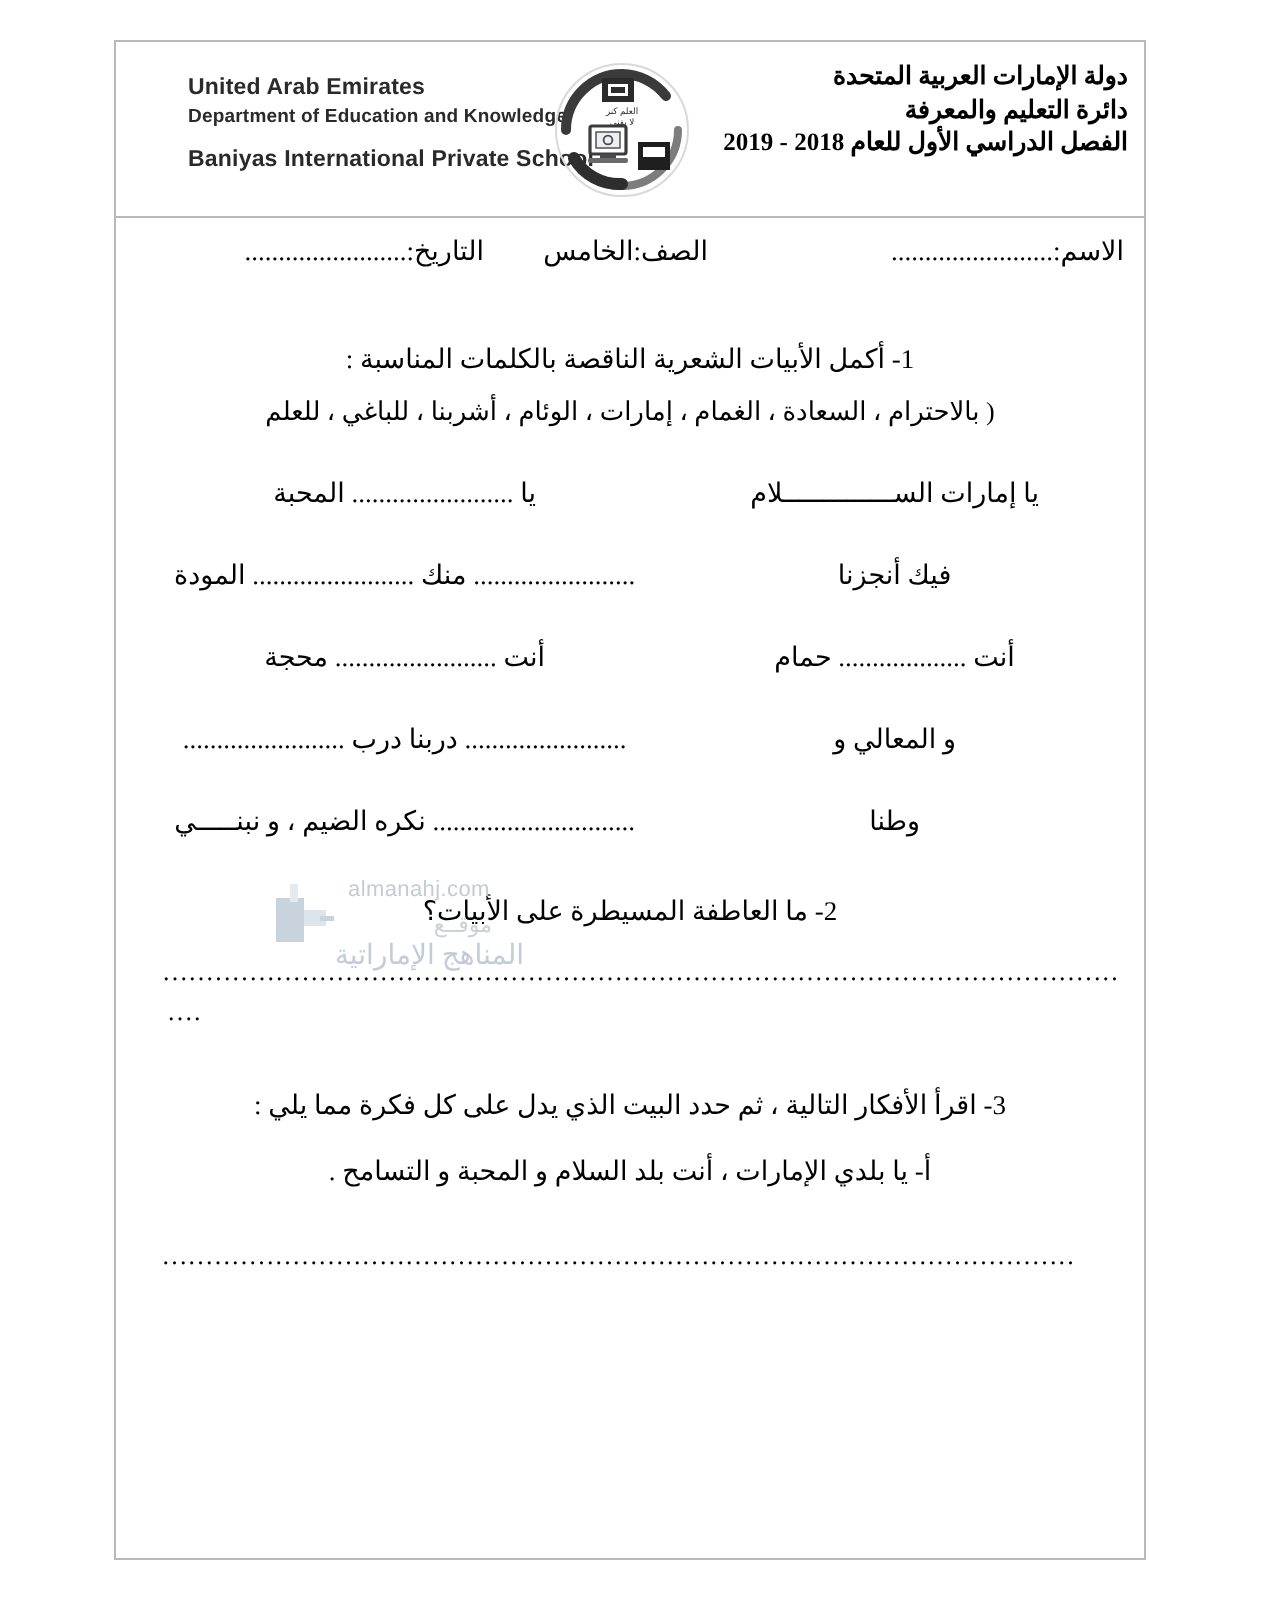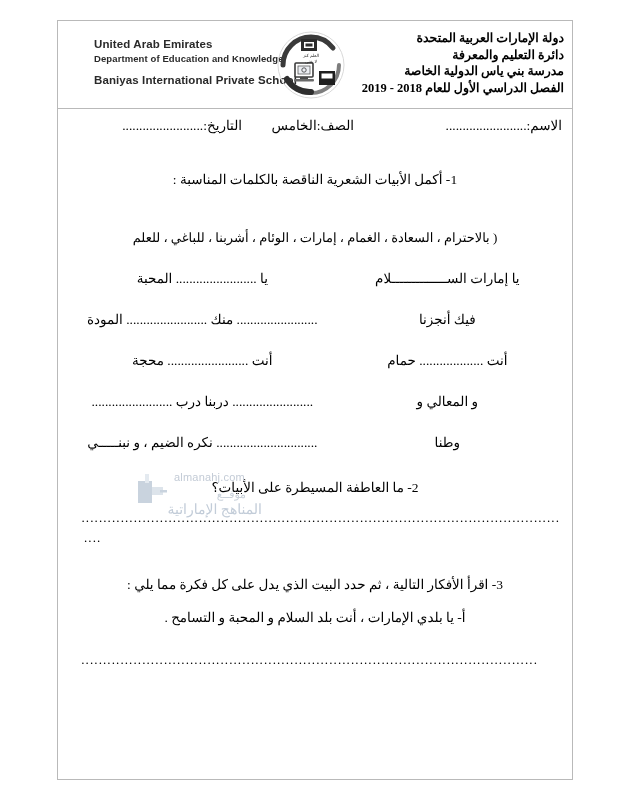--- a/index.html
+++ b/index.html
@@ -116,21 +116,21 @@
   .q-head {
     text-align: center;
     margin-top: 20px;
     white-space: nowrap;
     font-size: 13.5px;
   }
   .q-head.q1 { margin-top: 28px; }
 
   .wordbank {
     text-align: center;
-    margin-top: 42px;
+    margin-top: 10px;
     font-size: 13px;
     white-space: nowrap;
   }
 
   
   .verse {
     display: flex;
     flex-direction: row;
     margin-top: 24px;
     font-size: 13.5px;
@@ -258,21 +258,20 @@
         <rect x="27" y="50" width="8" height="2" fill="#4a4a4a"></rect>
         <rect x="21" y="52" width="20" height="2.5" rx="1" fill="#6a6a6a"></rect>
         <text x="38" y="30" font-family="'Liberation Sans', sans-serif" font-size="4.4" fill="#2b2b2b" text-anchor="middle">العلم كنز</text>
         <text x="38" y="35.5" font-family="'Liberation Sans', sans-serif" font-size="4.4" fill="#2b2b2b" text-anchor="middle">لا يفنى</text>
       </svg>
     </div>
 
     <div id="header-ar">
       <div>دولة الإمارات العربية المتحدة</div>
       <div>دائرة التعليم والمعرفة</div>
-      <div>مدرسة بني ياس الدولية الخاصة</div>
       <div>الفصل الدراسي الأول للعام 2018 - 2019</div>
     </div>
   </div>
 
   <div id="info-row">
     <span class="info-cell" id="info-name">الاسم:........................</span>
     <span class="info-cell" id="info-class">الصف:الخامس</span>
     <span class="info-cell" id="info-date">التاريخ:........................</span>
   </div>
 

